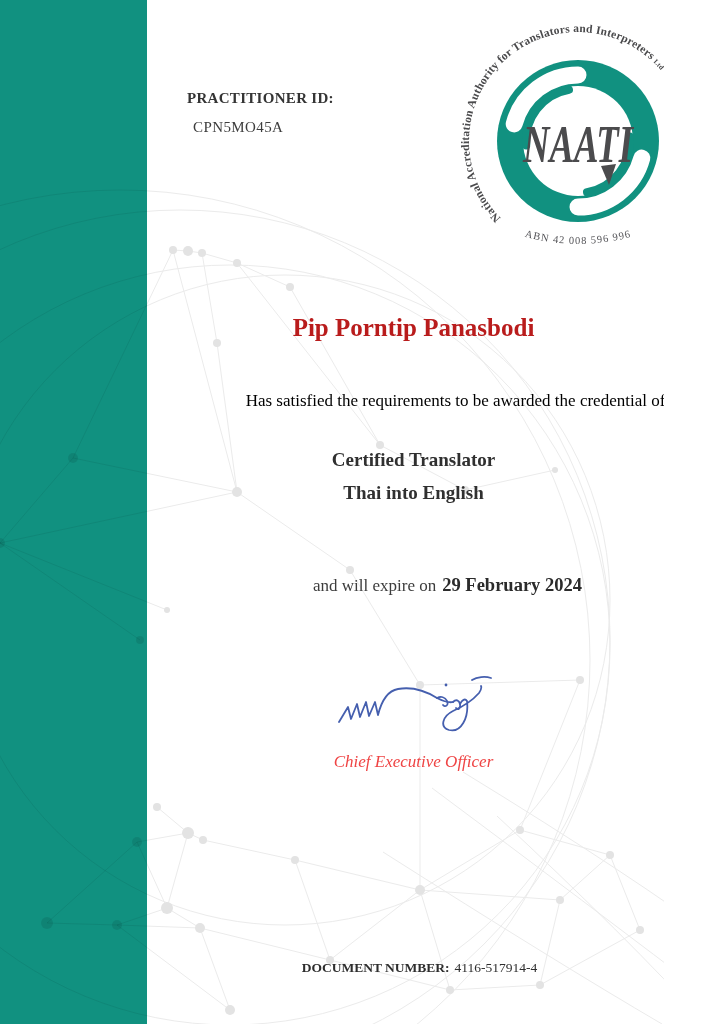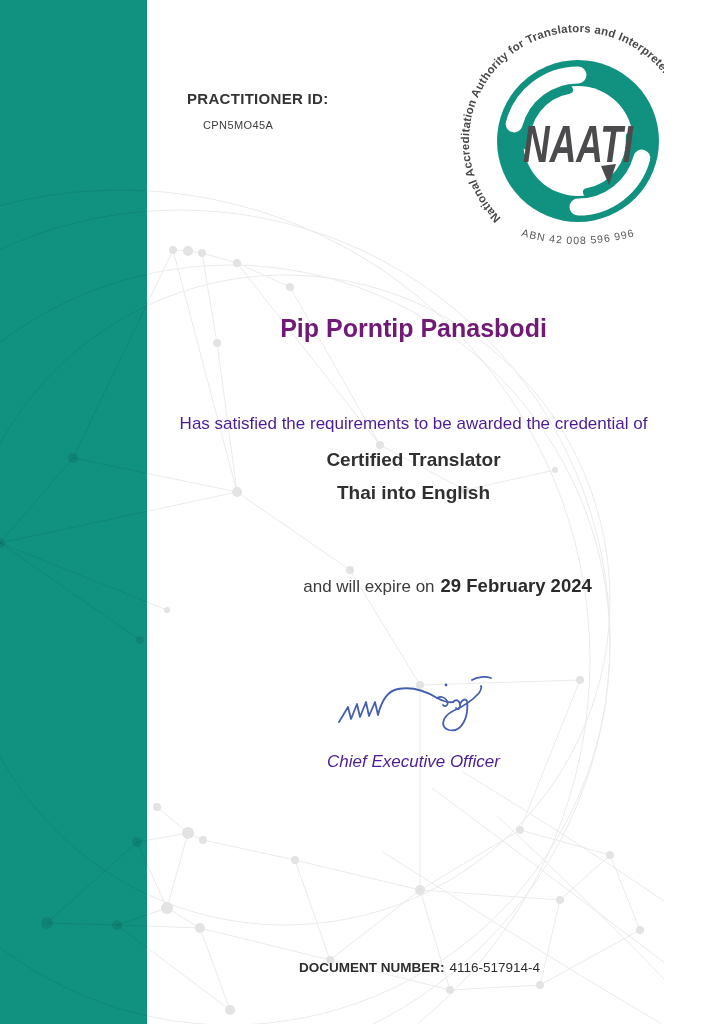--- a/index.html
+++ b/index.html
@@ -1,34 +1,34 @@
 <!DOCTYPE html>
 <html><head>
 <meta charset="utf-8">
 <style>
   html,body{margin:0;padding:0;background:#fff;}
   .page{
     position:relative;width:664px;height:1024px;background:#ffffff;
-    font-family:Liberation Sans, sans-serif;overflow:hidden;color:#3a3a3a;
+    font-family:Liberation Serif, serif;overflow:hidden;color:#3a3a3a;
   }
   .teal-bar{position:absolute;left:0;top:0;width:147px;height:1024px;background:#119180;}
   .plexus{position:absolute;left:0;top:0;width:724px;height:1024px;}
   .logo{position:absolute;left:445px;top:8px;width:270px;height:250px;}
   .prac-label{position:absolute;left:187px;top:90px;font-size:15px;font-weight:bold;color:#343434;letter-spacing:.3px;}
-  .prac-id{position:absolute;left:203px;top:119px;font-size:11px;color:#3d3d3d;letter-spacing:.4px;}
+  .prac-id{position:absolute;left:193px;top:119px;font-size:15px;color:#3d3d3d;letter-spacing:.4px;}
   .cl{position:absolute;left:147px;width:533px;text-align:center;}
-  .name{top:314px;font-size:25px;font-weight:bold;color:#701a75;}
-  .statement{top:414px;font-size:17px;color:#4c1d95;}
+  .name{top:314px;font-size:25px;font-weight:bold;color:#b91c1c;}
+  .statement{top:391px;font-size:17px;color:#000000;margin-left:42px;}
   .cred{top:449px;font-size:19px;font-weight:bold;color:#303030;}
   .lang{top:482px;}
   .valid1{top:540px;font-size:17px;color:#3c3c3c;}
   .valid2{top:575px;font-size:17px;color:#3c3c3c;padding-left:34px;}
   .date{margin-left:6px;font-weight:bold;font-size:18.5px;color:#2b2b2b;}
   .signature{position:absolute;left:325px;top:670px;width:180px;height:78px;}
-  .ceo{top:752px;font-size:17px;font-style:italic;color:#4c1d95;}
+  .ceo{top:752px;font-size:17px;font-style:italic;color:#ef4444;}
   .docnum{top:960px;font-size:13.5px;color:#2e2e2e;}
   .doclabel{font-weight:bold;padding-left:12px;}
   .docval{margin-left:5px;}
 </style>
 </head>
 <body>
 
 <div class="page">
 
   <div class="teal-bar"></div>

